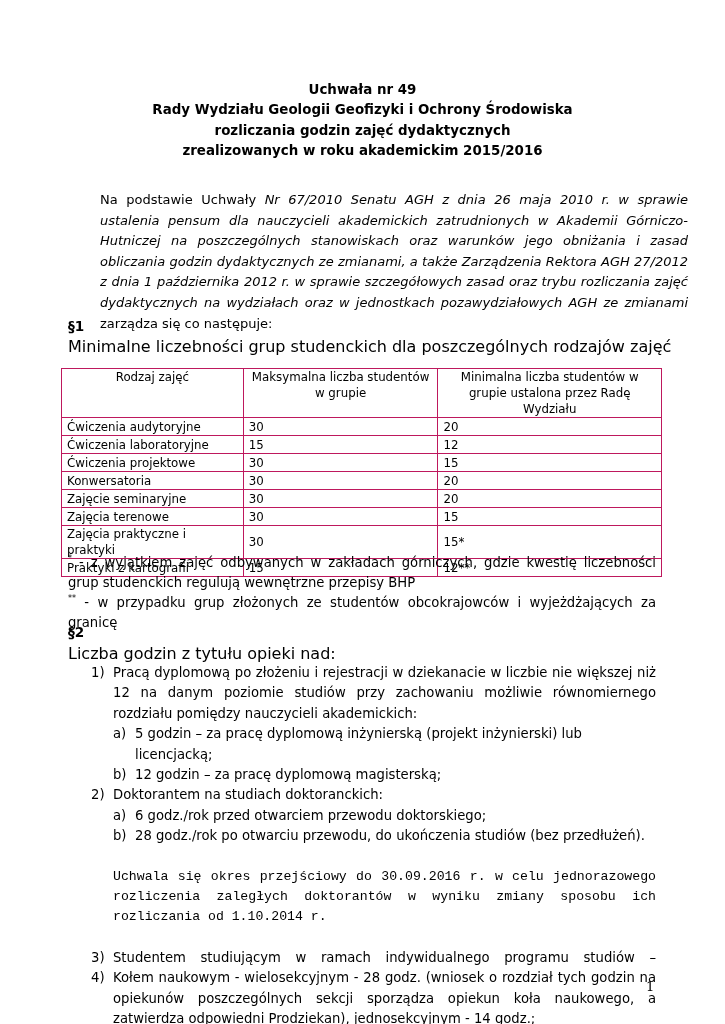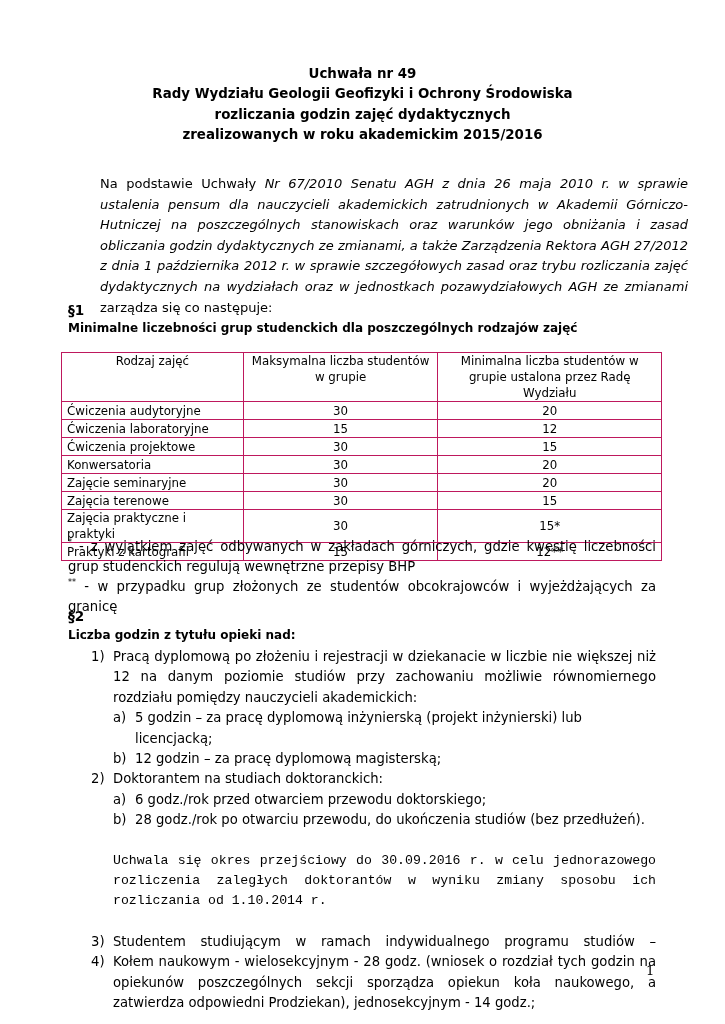--- a/index.html
+++ b/index.html
@@ -1,31 +1,31 @@
 <!DOCTYPE html>
 <html><head>
 <meta charset="utf-8">
 <style>
   html, body { margin: 0; padding: 0; background: #ffffff; }
   body { width: 725px; height: 1024px; position: relative; overflow: hidden;
          font-family: "DejaVu Sans", sans-serif; color: #000; font-size: 13.2px; }
-  .page { position: absolute; left: 0; top: 0; width: 725px; height: 904px; }
+  .page { position: absolute; left: 0; top: 16px; width: 725px; height: 904px; }
   .title { position: absolute; left: 60px; width: 605px; top: 64px; text-align: center;
            font-weight: bold; font-size: 13.4px; line-height: 20.4px; }
   .intro { position: absolute; left: 68px; width: 588px; top: 174px; line-height: 20.6px;
            text-align: justify; font-size: 13px; margin-left: 32px; }
   .intro i { font-style: italic; }
   .sec-num { position: absolute; left: 68px; font-weight: bold; font-size: 13.6px; }
-  .sec-head { position: absolute; left: 68px; font-weight: bold; font-size: 12px; white-space: nowrap; }
+  .sec-head { position: absolute; left: 68px; font-weight: normal; font-size: 16px; white-space: nowrap; }
   table.groups { position: absolute; left: 61px; top: 352px; width: 601px; border-collapse: collapse;
                  font-size: 11.8px; }
   table.groups td, table.groups th { border: 1px solid #be185d; padding: 0 5px; height: 17px;
                  line-height: 16px; font-weight: normal; }
   table.groups th { text-align: center; vertical-align: top; height: 32px; padding-top: 0; }
-  table.groups td.num { text-align: center; }
+  table.groups td.num { text-align: left; }
   col.c1 { width: 182px; } col.c2 { width: 195px; } col.c3 { width: 224px; }
   .foot { position: absolute; left: 68px; width: 588px; font-size: 13.2px; line-height: 20px; text-align: justify; }
   .foot sup { font-size: 8px; vertical-align: 6px; }
   .lst { position: absolute; left: 68px; width: 588px; font-size: 13.2px; line-height: 20.4px; }
   .item { position: relative; padding-left: 45px; text-align: justify; }
   .item .n { position: absolute; left: 23px; top: 0; }
   .sub { position: relative; padding-left: 67px; }
   .sub .n { position: absolute; left: 45px; top: 0; }
   .para { padding-left: 45px; text-align: justify; font-family: Liberation Mono, monospace; }
   .spread { text-align-last: justify; }

